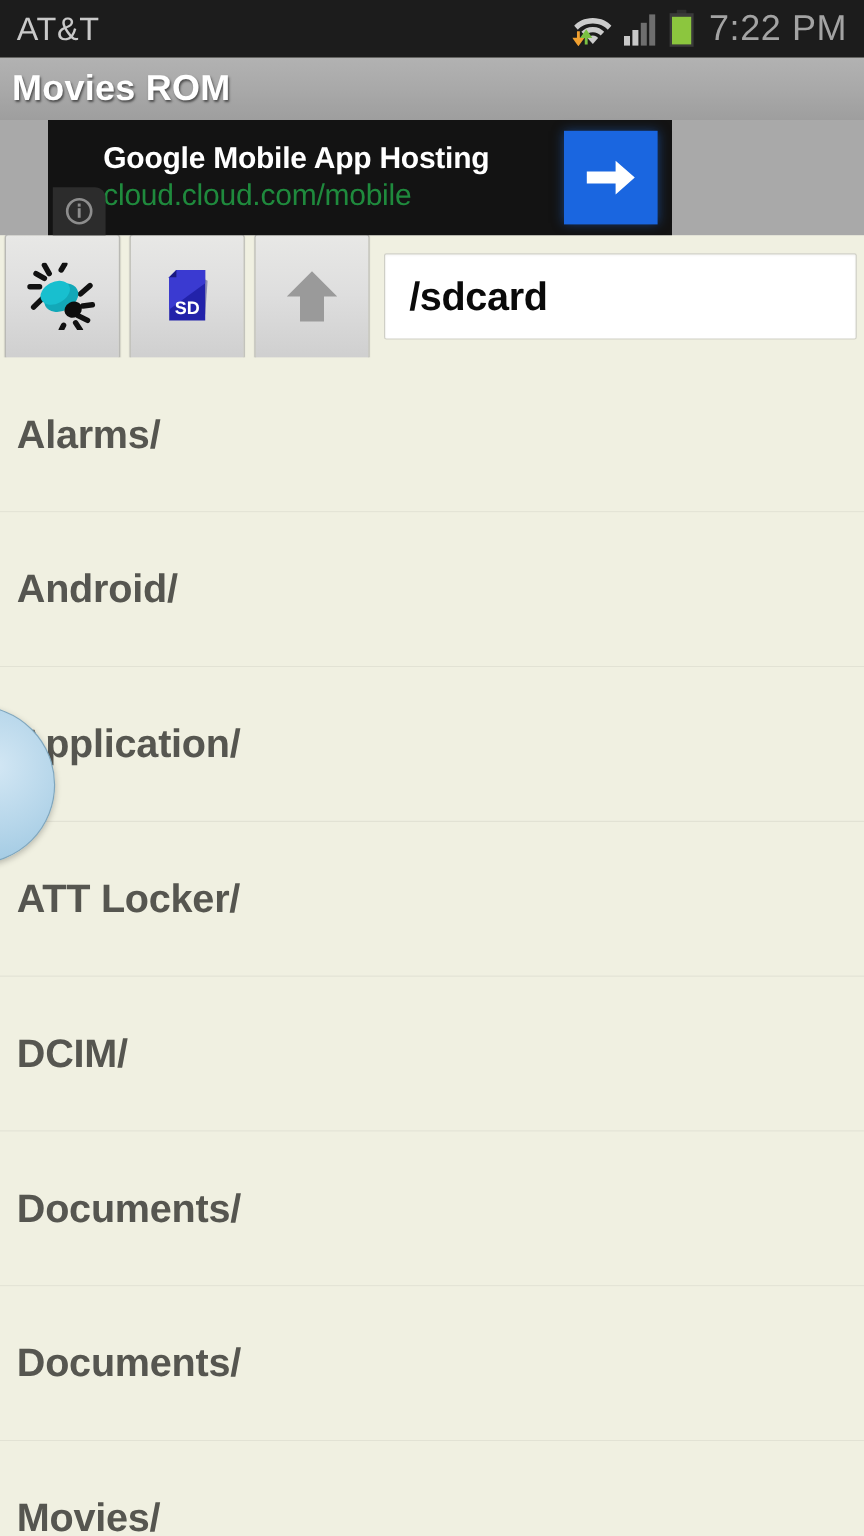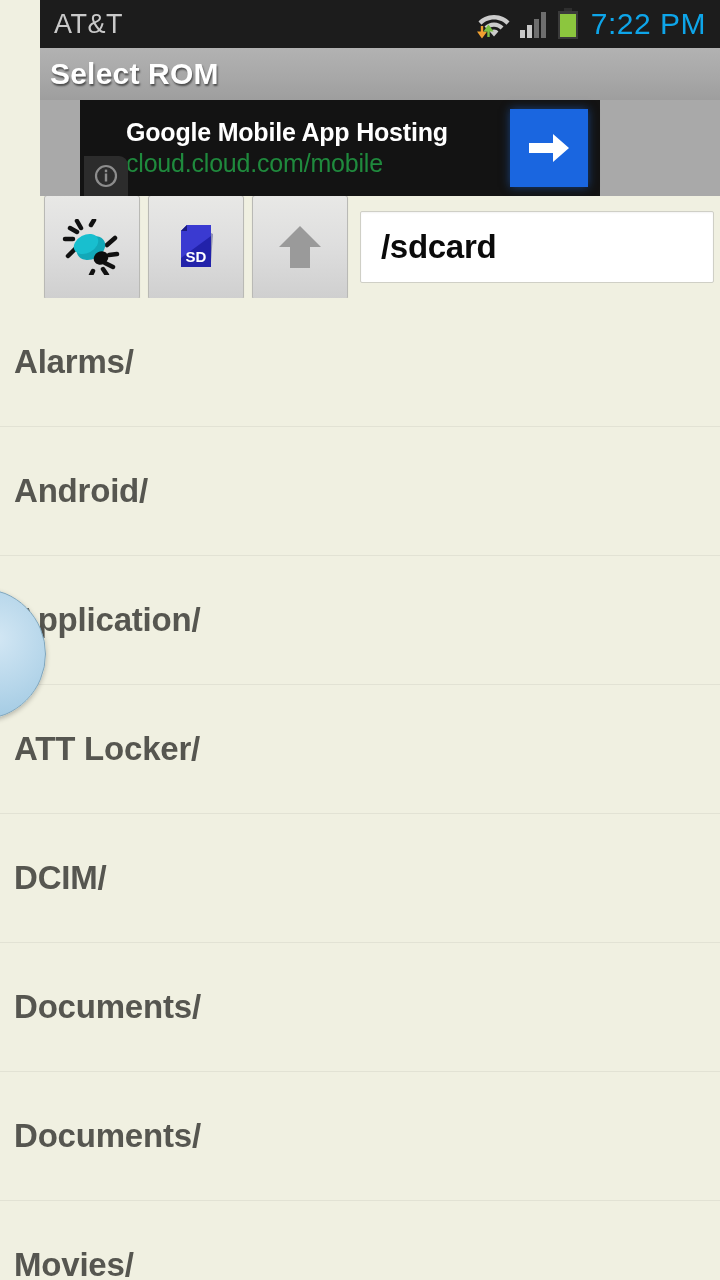--- a/index.html
+++ b/index.html
@@ -2,37 +2,37 @@
 <html><head>
 <meta charset="utf-8">
 <style>
   * { margin:0; padding:0; box-sizing:border-box; }
   html, body {
     width:720px; height:1280px;
     font-family:"Liberation Sans", sans-serif;
     background:#f0f0e1;
     overflow:hidden;
   }
-  #screen { position:relative; width:720px; height:1280px; overflow:hidden;padding-left:40px; }
+  #screen { position:relative; width:720px; height:1280px; overflow:hidden; }
 
   
   .statusbar {
     position:relative; height:48px; width:100%;
     background:#1c1c1c;
     display:flex; align-items:center;
     padding:0 14px;
   }
   .carrier {
     color:#c9c9c9; font-size:27px; letter-spacing:.5px;
     font-family:"Liberation Sans", sans-serif;
   }
   .status-right {
     margin-left:auto; display:flex; align-items:center; gap:8px;
   }
-  .clock { color:#0ea5e9; font-size:30px; letter-spacing:.5px; margin-left:4px;}
+  .clock { color:#a3a3a3; font-size:30px; letter-spacing:.5px; margin-left:4px;}
 
   .ic { position:relative; display:block; }
   .wifi-ic { width:34px; height:30px; }
   .sig-ic  { width:30px; height:30px; }
   .bat-ic  { width:22px; height:32px; }
 
   
   .titlebar {
     height:52px; width:100%;
     background:linear-gradient(to bottom,#b2b2b2 0%,#a8a8a8 55%,#9e9e9e 100%);
@@ -168,21 +168,21 @@
         <rect x="7" y="0" width="8" height="4" fill="#2e2e2e"></rect>
         <rect x="1" y="3" width="20" height="28" fill="#3a3a3a"></rect>
         <rect x="3" y="6" width="16" height="23" fill="#8cc63e"></rect>
       </svg>
 
       <span class="clock">7:22 PM</span>
     </div>
   </div>
 
   <div class="titlebar">
-    <span class="title">Select ROM</span>
+    <span class="title">Movies ROM</span>
   </div>
 
   <div class="adzone">
     <div class="ad">
       <div class="ad-text">
         <div class="ad-head">Google Mobile App Hosting</div>
         <div class="ad-url">cloud.cloud.com/mobile</div>
       </div>
       <div class="ad-cta">
         <svg width="44" height="34" viewBox="0 0 44 34">

